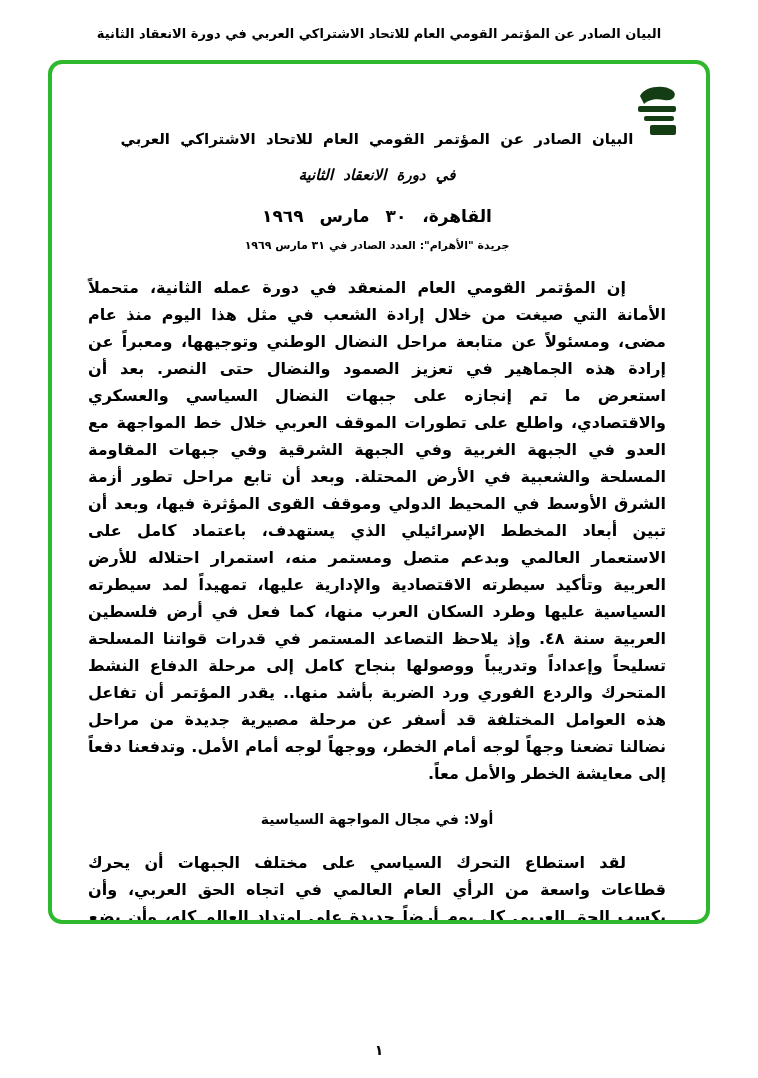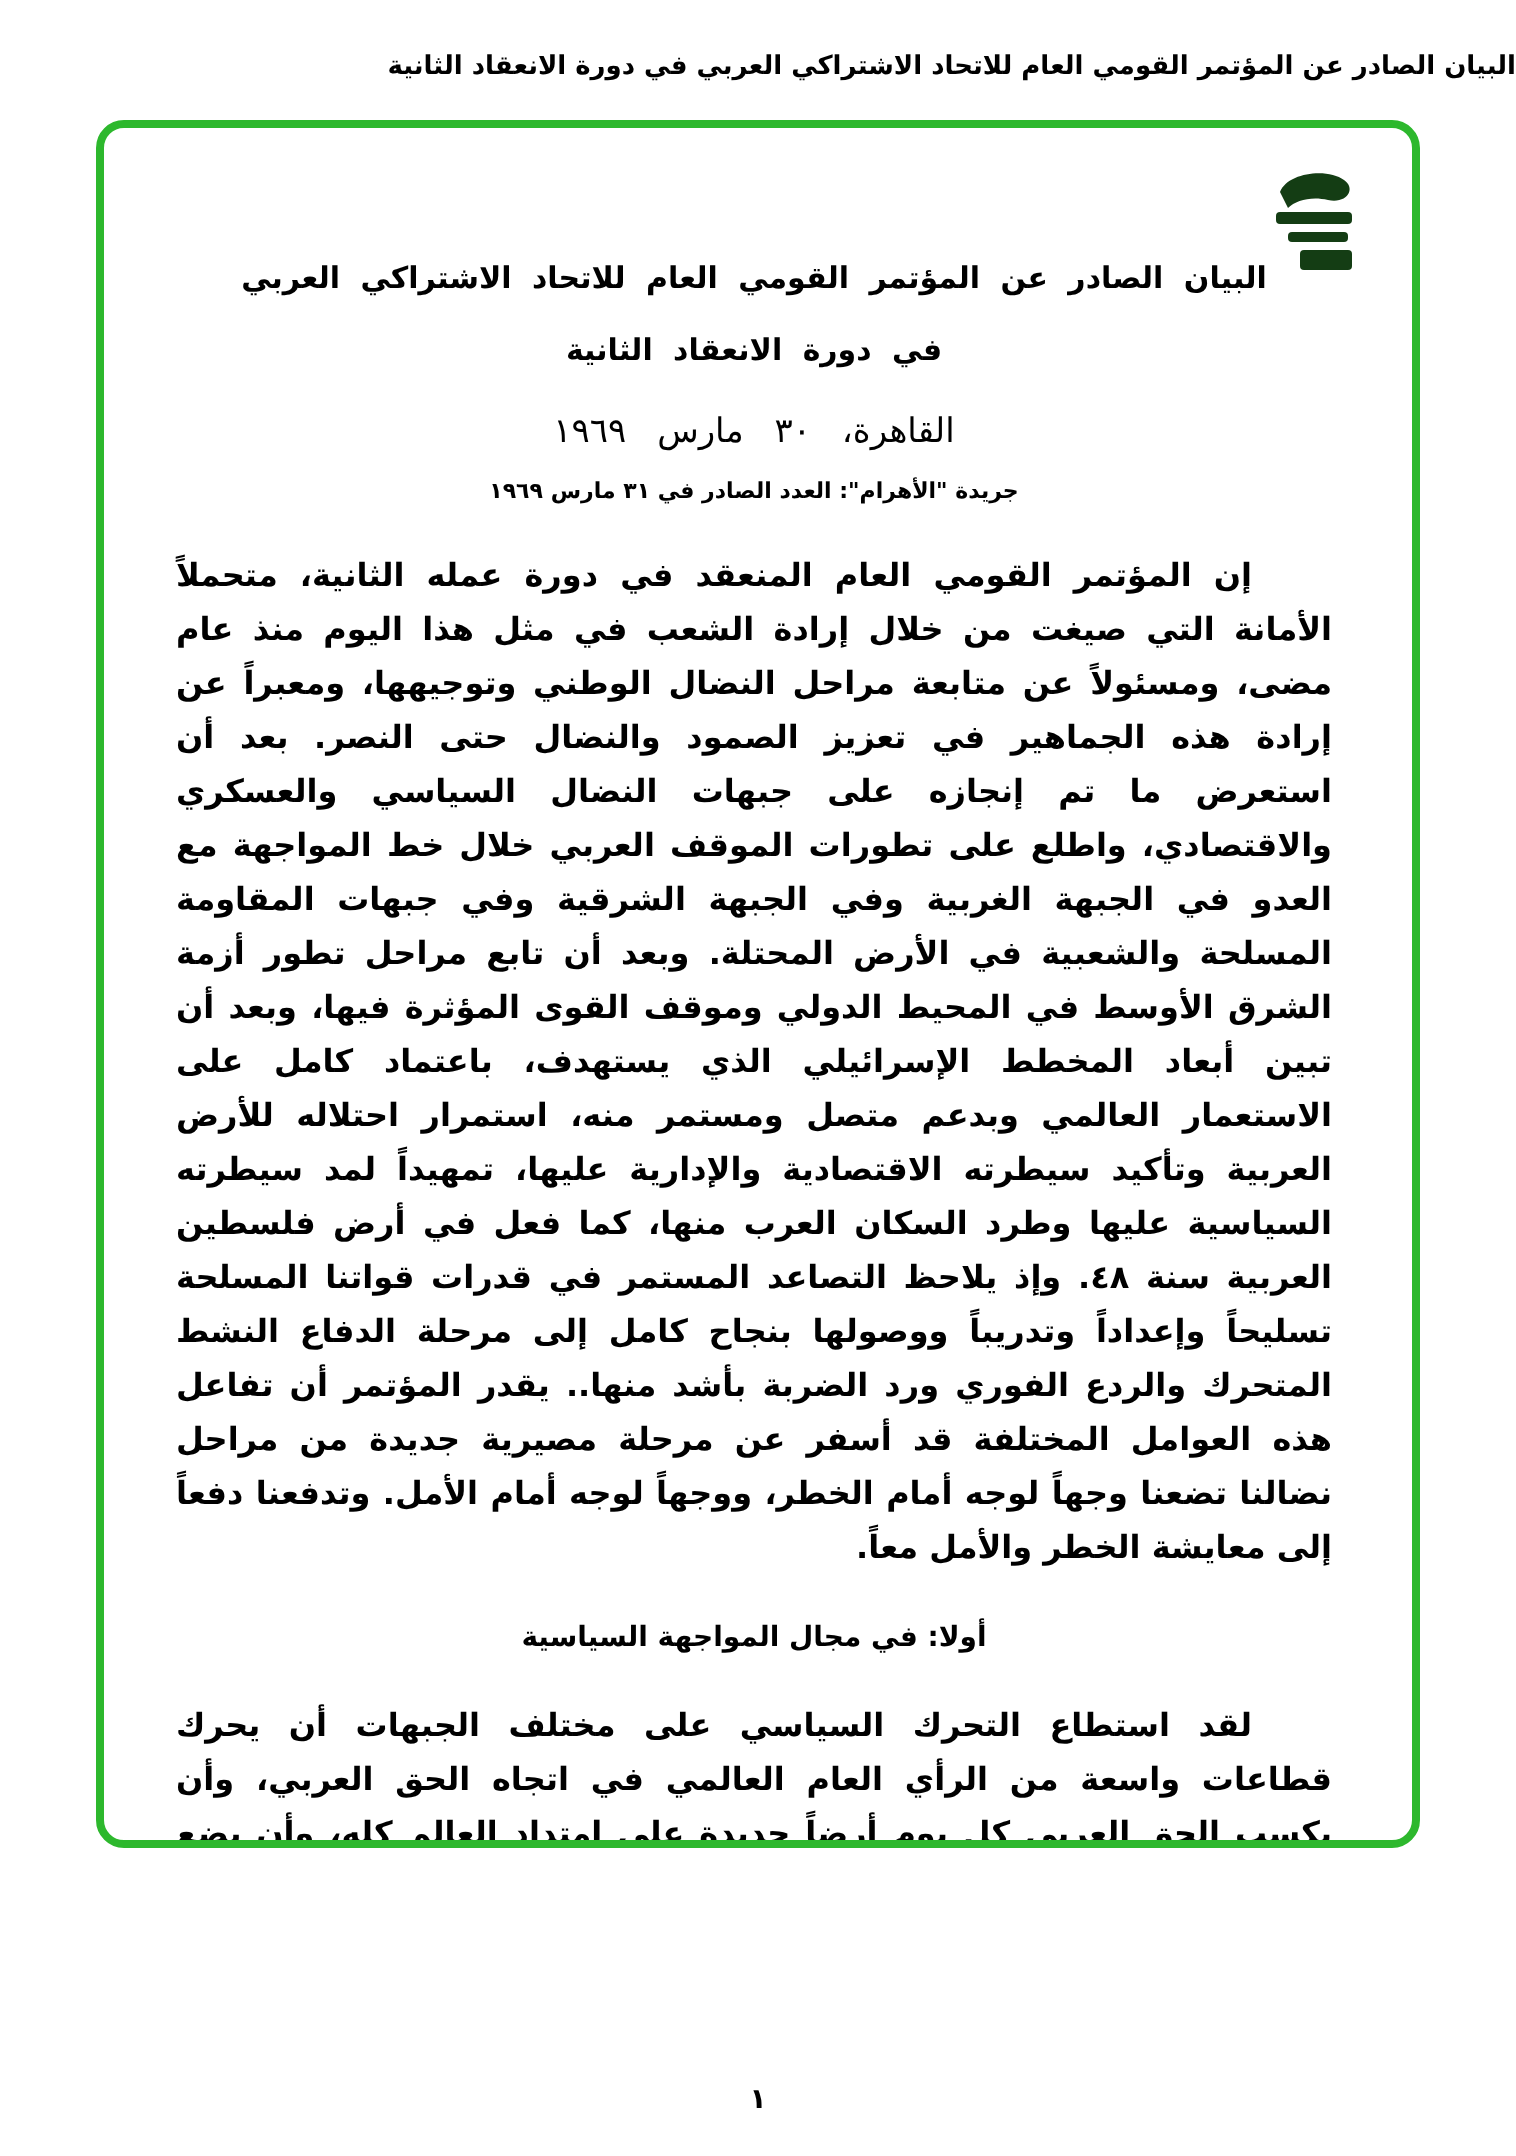--- a/index.html
+++ b/index.html
@@ -14,20 +14,21 @@
     font-family: "DejaVu Sans", sans-serif;
     direction: rtl;
     position: relative;
     overflow: hidden;
   }
   .outer-title {
     position: absolute;
     top: 26px;
     left: 0;
     right: 0;
+    text-align: center;
     font-weight: bold;
     font-size: 13px;
   }
   .frame {
     position: absolute;
     top: 60px;
     left: 48px;
     width: 662px;
     height: 864px;
     border: 4px solid #2db82d;
@@ -50,25 +51,26 @@
     font-weight: bold;
     font-size: 15px;
     word-spacing: 5px;
   }
   .doc-title-2 {
     margin-top: 18px;
     text-align: center;
     font-weight: bold;
     font-size: 15px;
     word-spacing: 5px;
+    font-style: italic;
   }
   .doc-date {
     margin-top: 22px;
     text-align: center;
-    font-weight: normal;
+    font-weight: bold;
     font-size: 17px;
     word-spacing: 10px;
   }
   .doc-source {
     margin-top: 13px;
     text-align: center;
     font-weight: bold;
     font-size: 11px;
   }
   .body-par {

